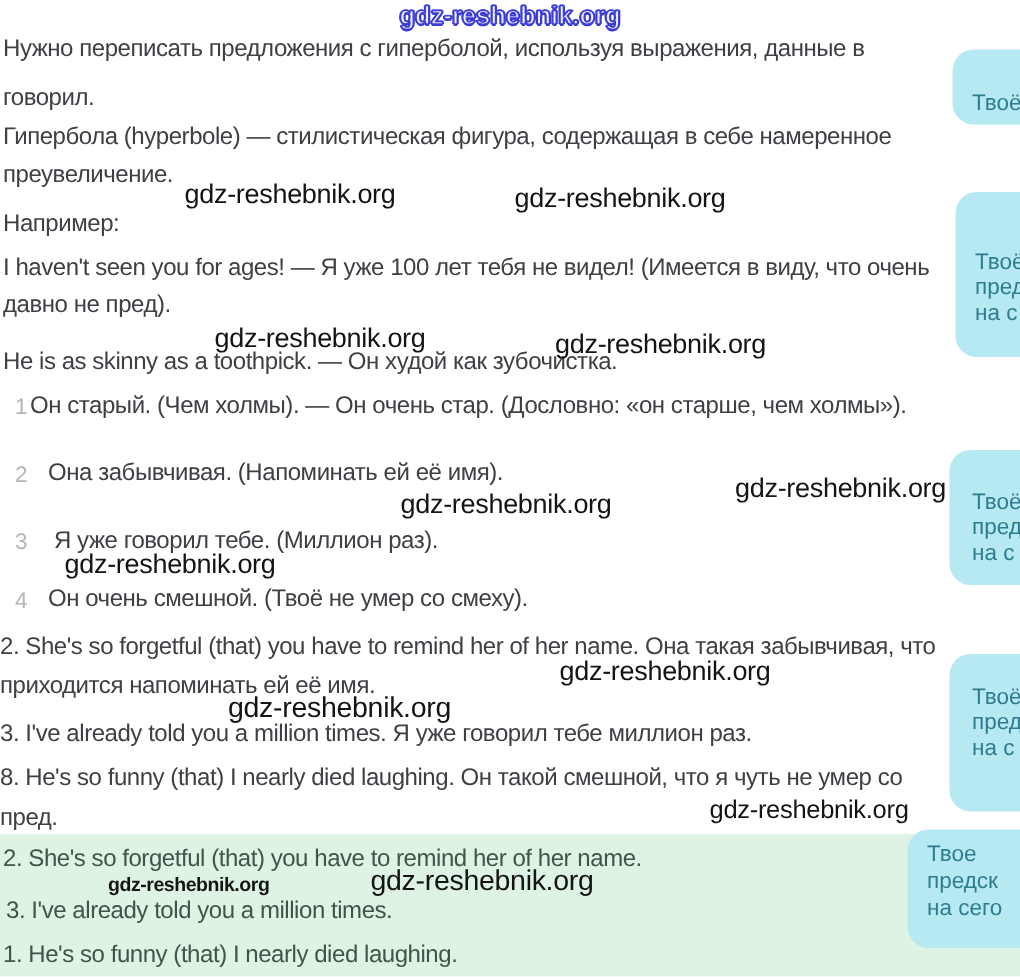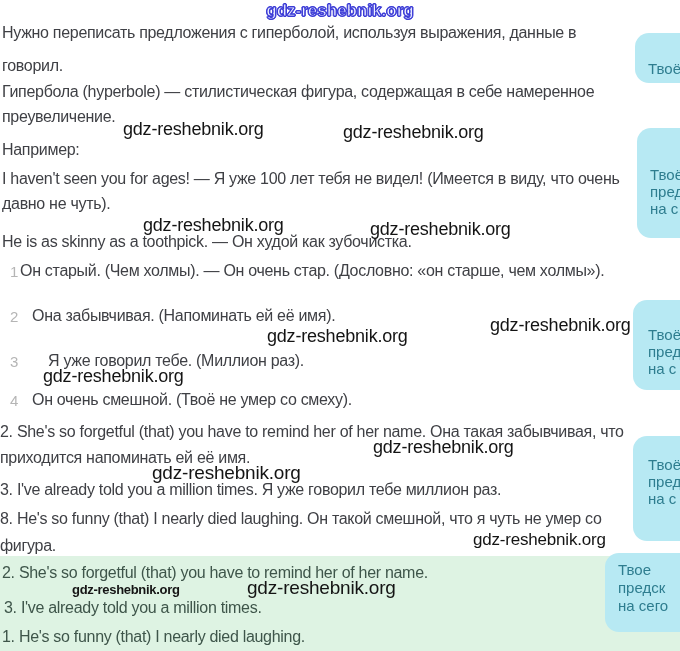--- a/index.html
+++ b/index.html
@@ -34,37 +34,37 @@
 <body>
 
 <div class="wmtop">gdz-reshebnik.org</div>
 
 <div class="ln" style="left:2px;top:24px">Нужно переписать предложения с гиперболой, используя выражения, данные в</div>
 <div class="ln" style="left:2px;top:57px">говорил.</div>
 <div class="ln" style="left:2px;top:83px">Гипербола (hyperbole) — стилистическая фигура, содержащая в себе намеренное</div>
 <div class="ln" style="left:2px;top:108px">преувеличение.</div>
 <div class="ln" style="left:2px;top:141px">Например:</div>
 <div class="ln" style="left:2px;top:170px">I haven't seen you for ages! — Я уже 100 лет тебя не видел! (Имеется в виду, что очень</div>
-<div class="ln" style="left:2px;top:195px">давно не чуть).</div>
+<div class="ln" style="left:2px;top:195px">давно не пред).</div>
 <div class="ln" style="left:2px;top:233px">He is as skinny as a toothpick. — Он худой как зубочистка.</div>
 
 <div class="num" style="left:10px;top:263px">1</div>
 <div class="ln" style="left:20px;top:262px">Он старый. (Чем холмы). — Он очень стар. (Дословно: «он старше, чем холмы»).</div>
 <div class="num" style="left:10px;top:308px">2</div>
 <div class="ln" style="left:32px;top:307px">Она забывчивая. (Напоминать ей её имя).</div>
 <div class="num" style="left:10px;top:353px">3</div>
-<div class="ln" style="left:48px;top:352px">Я уже говорил тебе. (Миллион раз).</div>
+<div class="ln" style="left:36px;top:352px">Я уже говорил тебе. (Миллион раз).</div>
 <div class="num" style="left:10px;top:392px">4</div>
 <div class="ln" style="left:32px;top:391px">Он очень смешной. (Твоё не умер со смеху).</div>
 
 <div class="ln" style="left:0px;top:423px">2. She's so forgetful (that) you have to remind her of her name. Она такая забывчивая, что</div>
 <div class="ln" style="left:0px;top:449px">приходится напоминать ей её имя.</div>
 <div class="ln" style="left:0px;top:481px">3. I've already told you a million times. Я уже говорил тебе миллион раз.</div>
 <div class="ln" style="left:0px;top:510px">8. He's so funny (that) I nearly died laughing. Он такой смешной, что я чуть не умер со</div>
-<div class="ln" style="left:0px;top:537px">фигура.</div>
+<div class="ln" style="left:0px;top:537px">пред.</div>
 
 <div class="green-panel"></div>
 <div class="ln summary" style="left:2px;top:564px">2. She's so forgetful (that) you have to remind her of her name.</div>
 <div class="ln summary" style="left:4px;top:599px">3. I've already told you a million times.</div>
 <div class="ln summary" style="left:2px;top:628px">1. He's so funny (that) I nearly died laughing.</div>
 
 <div class="wm" style="left:123px;top:119px">gdz-reshebnik.org</div>
 <div class="wm" style="left:343px;top:122px">gdz-reshebnik.org</div>
 <div class="wm" style="left:143px;top:215px">gdz-reshebnik.org</div>
 <div class="wm" style="left:370px;top:219px">gdz-reshebnik.org</div>

